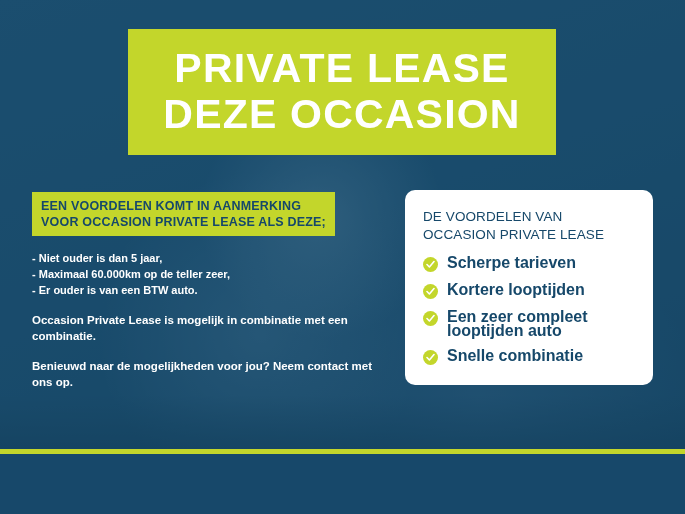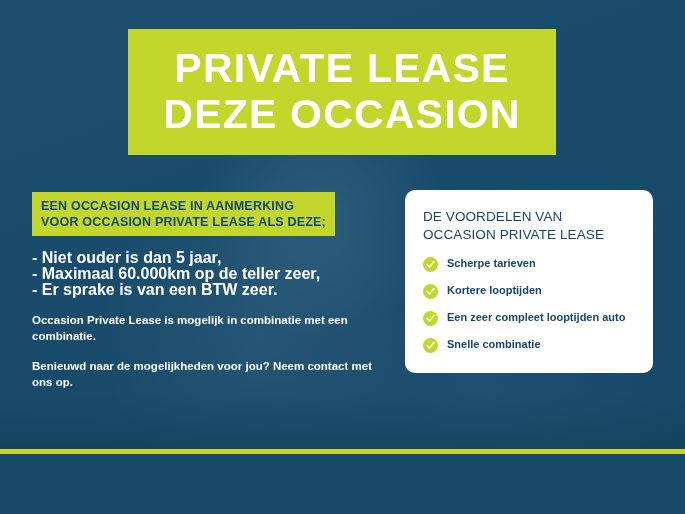--- a/index.html
+++ b/index.html
@@ -100,21 +100,21 @@
     padding: 6px 9px 6px 9px;
   }
   .left-title span { display: block; }
   .bullet-list {
     margin: 14px 0 0 0;
     padding: 0;
     list-style: none;
   }
   .bullet-list li {
     color: #ffffff;
-    font-size: 16px;
+    font-size: 11px;
     line-height: 16px;
     font-weight: bold;
   }
   .para {
     color: #ffffff;
     font-size: 11.5px;
     line-height: 16px;
     font-weight: bold;
     margin-top: 14px;
   }
@@ -155,21 +155,21 @@
     margin-top: 1px;
     position: relative;
   }
   .check svg {
     position: absolute;
     left: 3px;
     top: 3px;
   }
   .benefit-text {
     color: #16486a;
-    font-size: 11px;
+    font-size: 16px;
     line-height: 14px;
     font-weight: bold;
   }
 
   
   .logo {
     position: absolute;
     right: 22px;
     bottom: 14px;
     display: flex;
@@ -203,27 +203,27 @@
   <div class="bottom-accent"></div>
   <div class="bottom-bar"></div>
 
   <div class="headline">
     <span class="line">PRIVATE LEASE</span>
     <span class="line">DEZE OCCASION</span>
   </div>
 
   <div class="left-col">
     <div class="left-title">
-      <span>EEN OCCASION LEASE IN AANMERKING</span>
+      <span>EEN VOORDELEN KOMT IN AANMERKING</span>
       <span>VOOR OCCASION PRIVATE LEASE ALS DEZE;</span>
     </div>
     <ul class="bullet-list">
       <li>- Niet ouder is dan 5 jaar,</li>
       <li>- Maximaal 60.000km op de teller zeer,</li>
-      <li>- Er sprake is van een BTW zeer.</li>
+      <li>- Er ouder is van een BTW auto.</li>
     </ul>
     <div class="para">Occasion Private Lease is mogelijk in combinatie met een combinatie.</div>
     <div class="para">Benieuwd naar de mogelijkheden voor jou? Neem contact met ons op.</div>
   </div>
 
   <div class="card">
     <div class="card-title">
       <span>DE VOORDELEN VAN</span>
       <span>OCCASION PRIVATE LEASE</span>
     </div>

